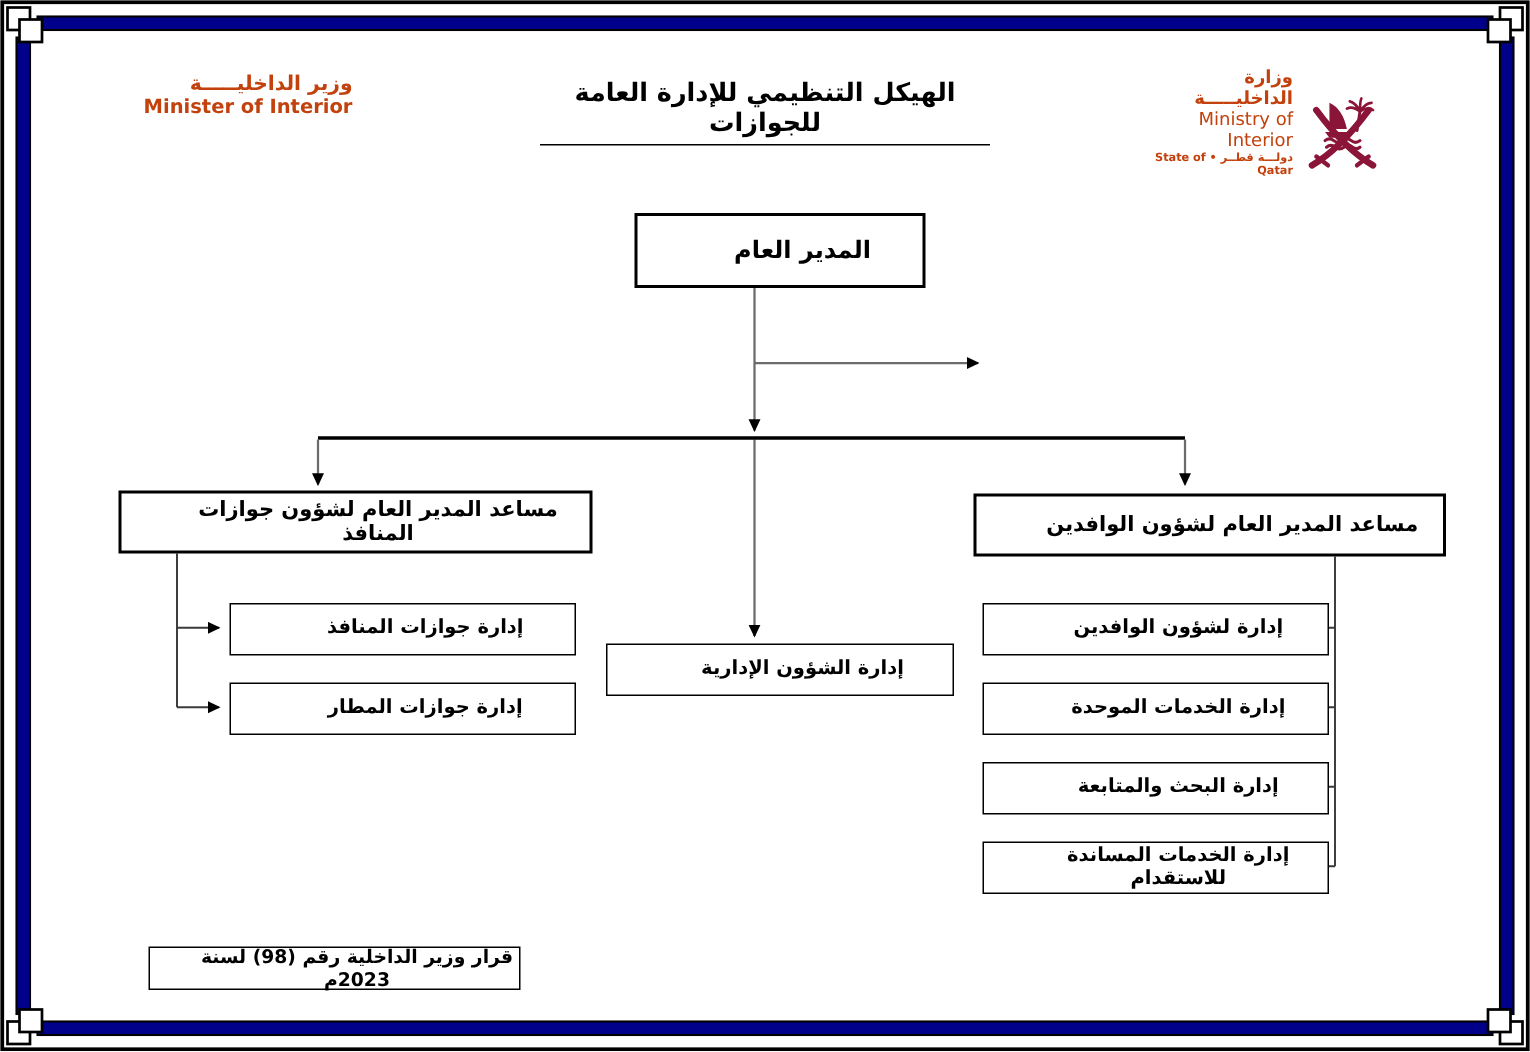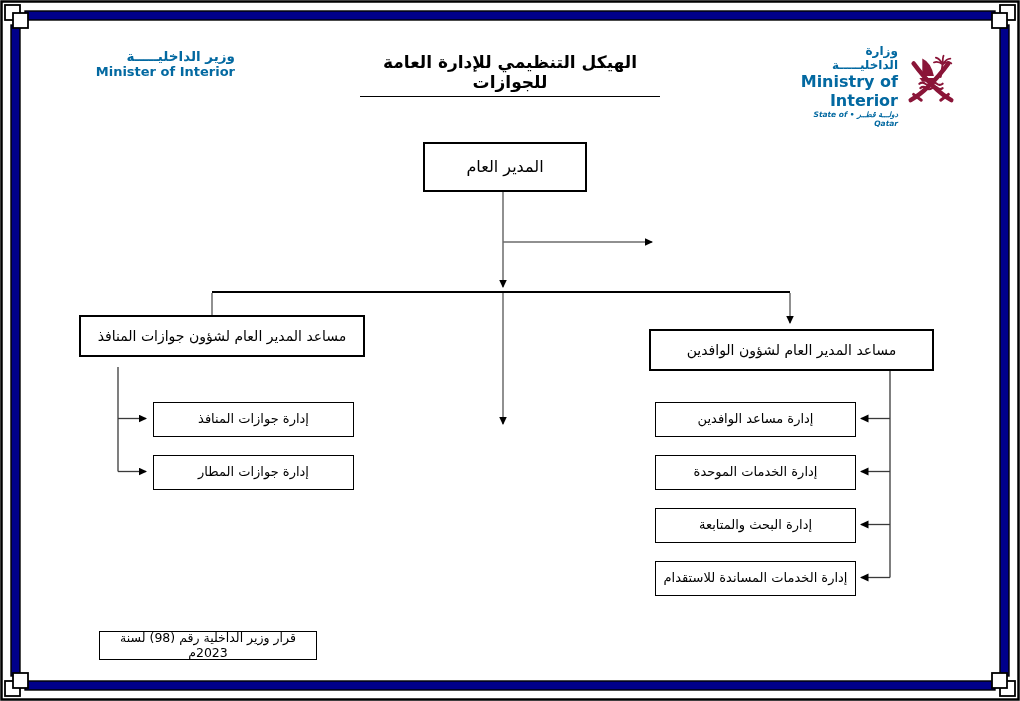--- a/index.html
+++ b/index.html
@@ -4,51 +4,51 @@
 <style>
   html,body{margin:0;padding:0;background:#fff;}
   #page{
     position:relative;width:1020px;height:701px;background:#fff;overflow:hidden;
     font-family:"DejaVu Sans",sans-serif;color:#000;
   }
   
   .obox{
     position:absolute;background:#fff;border:1.5px solid #000;
     display:flex;align-items:center;justify-content:center;text-align:center;
-    font-weight:normal;direction:rtl;line-height:1.15;z-index:3;
+    font-weight:bold;direction:rtl;line-height:1.15;z-index:3;padding-left:30px;
   }
   .obox.heavy{border-width:2.5px;}
   #box-root{left:423px;top:142px;width:160px;height:46px;font-size:16px;}
   #box-office{left:659px;top:228px;width:162px;height:31px;font-size:13px;}
-  #box-branch-left{left:79px;top:315px;width:282px;height:38px;font-size:14px;}
+  #box-branch-left{left:79px;top:327px;width:282px;height:38px;font-size:14px;}
   #box-branch-right{left:649px;top:329px;width:281px;height:38px;font-size:14px;}
   #box-dept-center{left:404px;top:429px;width:200px;height:33px;font-size:13px;}
   #box-dept-l1{left:153px;top:402px;width:199px;height:33px;font-size:13px;}
   #box-dept-l2{left:153px;top:455px;width:199px;height:33px;font-size:13px;}
   #box-dept-r1{left:655px;top:402px;width:199px;height:33px;font-size:13px;}
   #box-dept-r2{left:655px;top:455px;width:199px;height:33px;font-size:13px;text-align:center;}
   #box-dept-r3{left:655px;top:508px;width:199px;height:33px;font-size:13px;}
   #box-dept-r4{left:655px;top:561px;width:199px;height:33px;font-size:13px;}
   #box-footnote{left:99px;top:631px;width:216px;height:27px;font-size:12.5px;border-width:1.2px;}
   
   #title{
     position:absolute;left:360px;top:52px;width:300px;text-align:center;
     font-size:17px;font-weight:bold;direction:rtl;z-index:3;
   }
   #title span{border-bottom:1.6px solid #000;padding-bottom:4px;display:inline-block;}
   
   #logo-left{position:absolute;left:95px;top:48px;width:140px;text-align:right;z-index:3;}
   #logo-left .ar{font-size:13.5px;font-weight:bold;direction:rtl;}
   #logo-left .en{font-size:13px;font-weight:bold;}
-  #logo-right{position:absolute;left:800px;top:44px;width:162px;display:flex;align-items:flex-start;z-index:3;}
+  #logo-right{position:absolute;left:764px;top:44px;width:162px;display:flex;align-items:flex-end;z-index:3;}
   #logo-right .txt{width:100px;text-align:right;direction:rtl;}
   #logo-right .ar{font-size:12px;font-weight:bold;}
-  #logo-right .en{font-size:16px;font-weight:bold;direction:ltr;}
-  #logo-right .sub{font-size:7.5px;font-weight:bold;font-style:italic;}
-  .maroon{color:#0369a1;}
+  #logo-right .en{font-size:12px;font-weight:normal;direction:ltr;}
+  #logo-right .sub{font-size:7.5px;font-weight:bold;}
+  .maroon{color:#c2410c;}
   #emblem{width:62px;height:64px;margin-left:2px;flex:none;}
   
   svg.layer{position:absolute;left:0;top:0;z-index:1;pointer-events:none;}
   svg#connectors{z-index:2;}
 </style>
 </head>
 <body>
 
 <div id="page">
 
@@ -138,22 +138,23 @@
         <path d="M23 14 q9 4 12 18 l-12 0 z"></path>
 
         <path d="M20 34 h18 l-4 4 h-11 z"></path>
       </g>
     </svg>
   </div>
 
   <div class="obox heavy" id="box-root">المدير العام</div>
   <div class="obox heavy" id="box-branch-left">مساعد المدير العام لشؤون جوازات المنافذ</div>
   <div class="obox heavy" id="box-branch-right">مساعد المدير العام لشؤون الوافدين</div>
+  <div class="obox" id="box-dept-center">إدارة الشؤون الإدارية</div>
   <div class="obox" id="box-dept-l2">إدارة جوازات المطار</div>
   <div class="obox" id="box-dept-l1">إدارة جوازات المنافذ</div>
-  <div class="obox" id="box-dept-r1">إدارة مساعد الوافدين</div>
+  <div class="obox" id="box-dept-r1">إدارة لشؤون الوافدين</div>
   <div class="obox" id="box-dept-r2">إدارة الخدمات الموحدة</div>
   <div class="obox" id="box-dept-r3">إدارة البحث والمتابعة</div>
   <div class="obox" id="box-dept-r4">إدارة الخدمات المساندة للاستقدام</div>
 
   <div class="obox" id="box-footnote">قرار وزير الداخلية رقم (98) لسنة 2023م</div>
 
 </div>
 
 </body></html>

